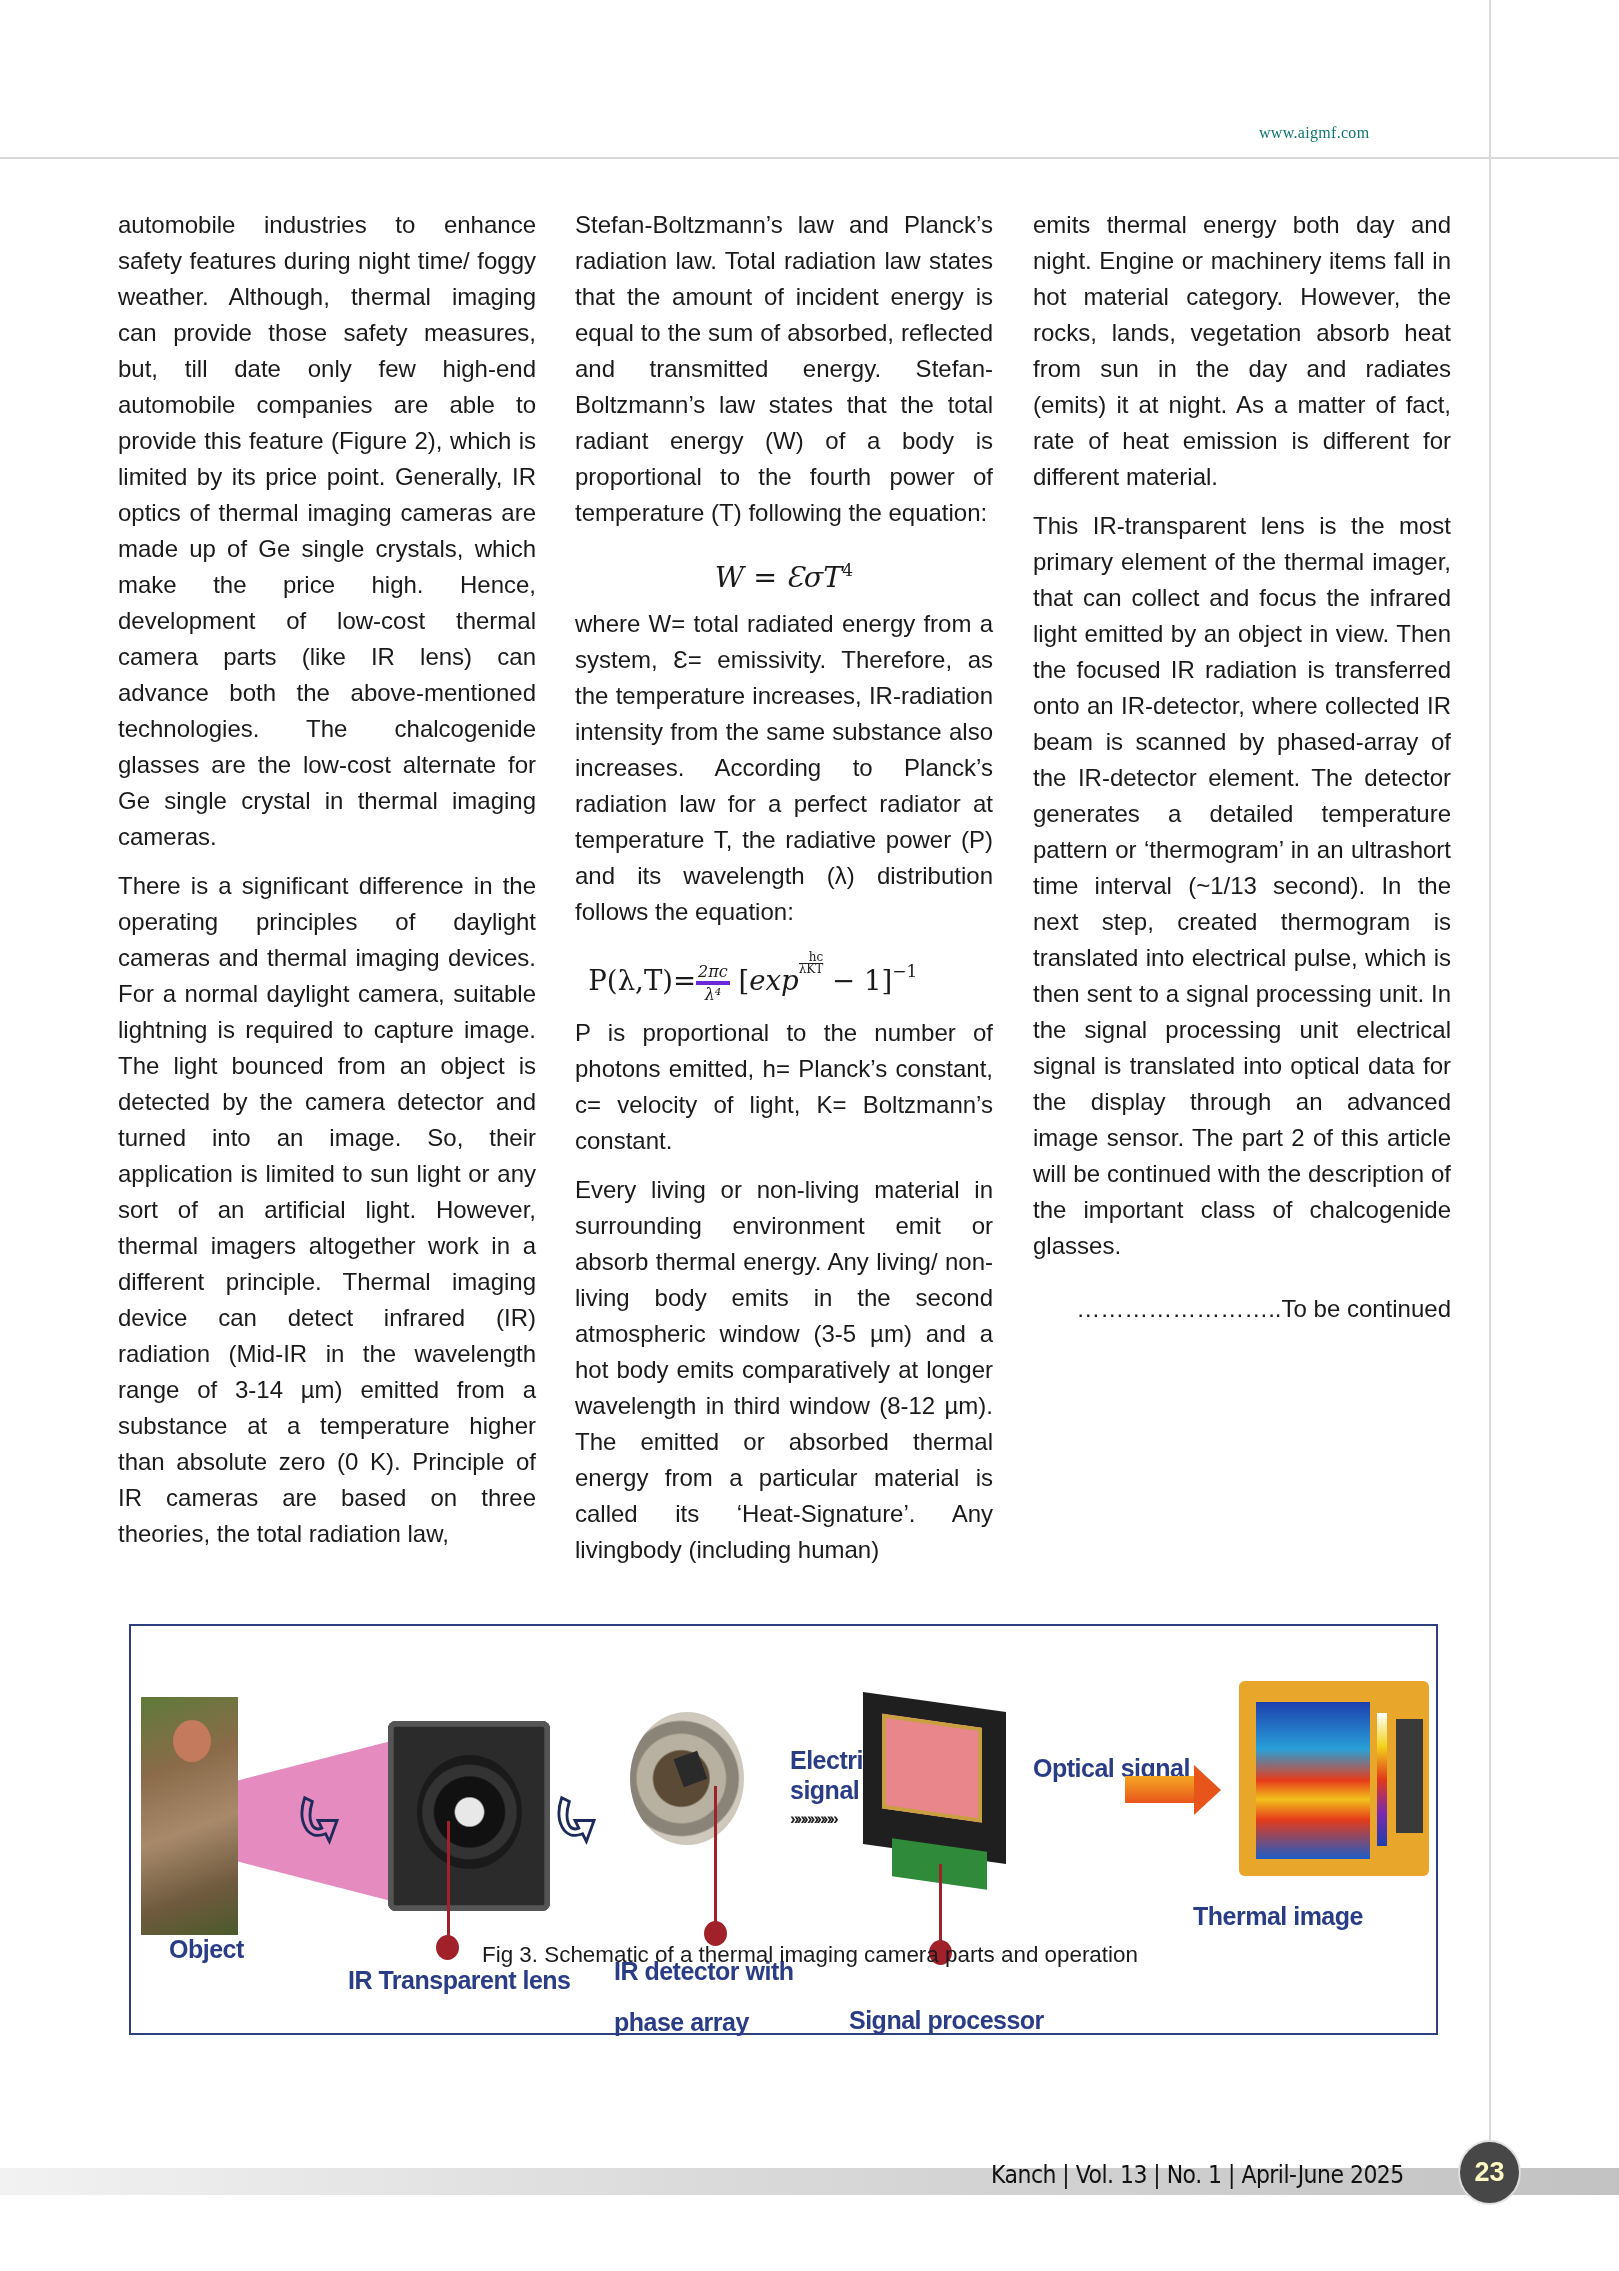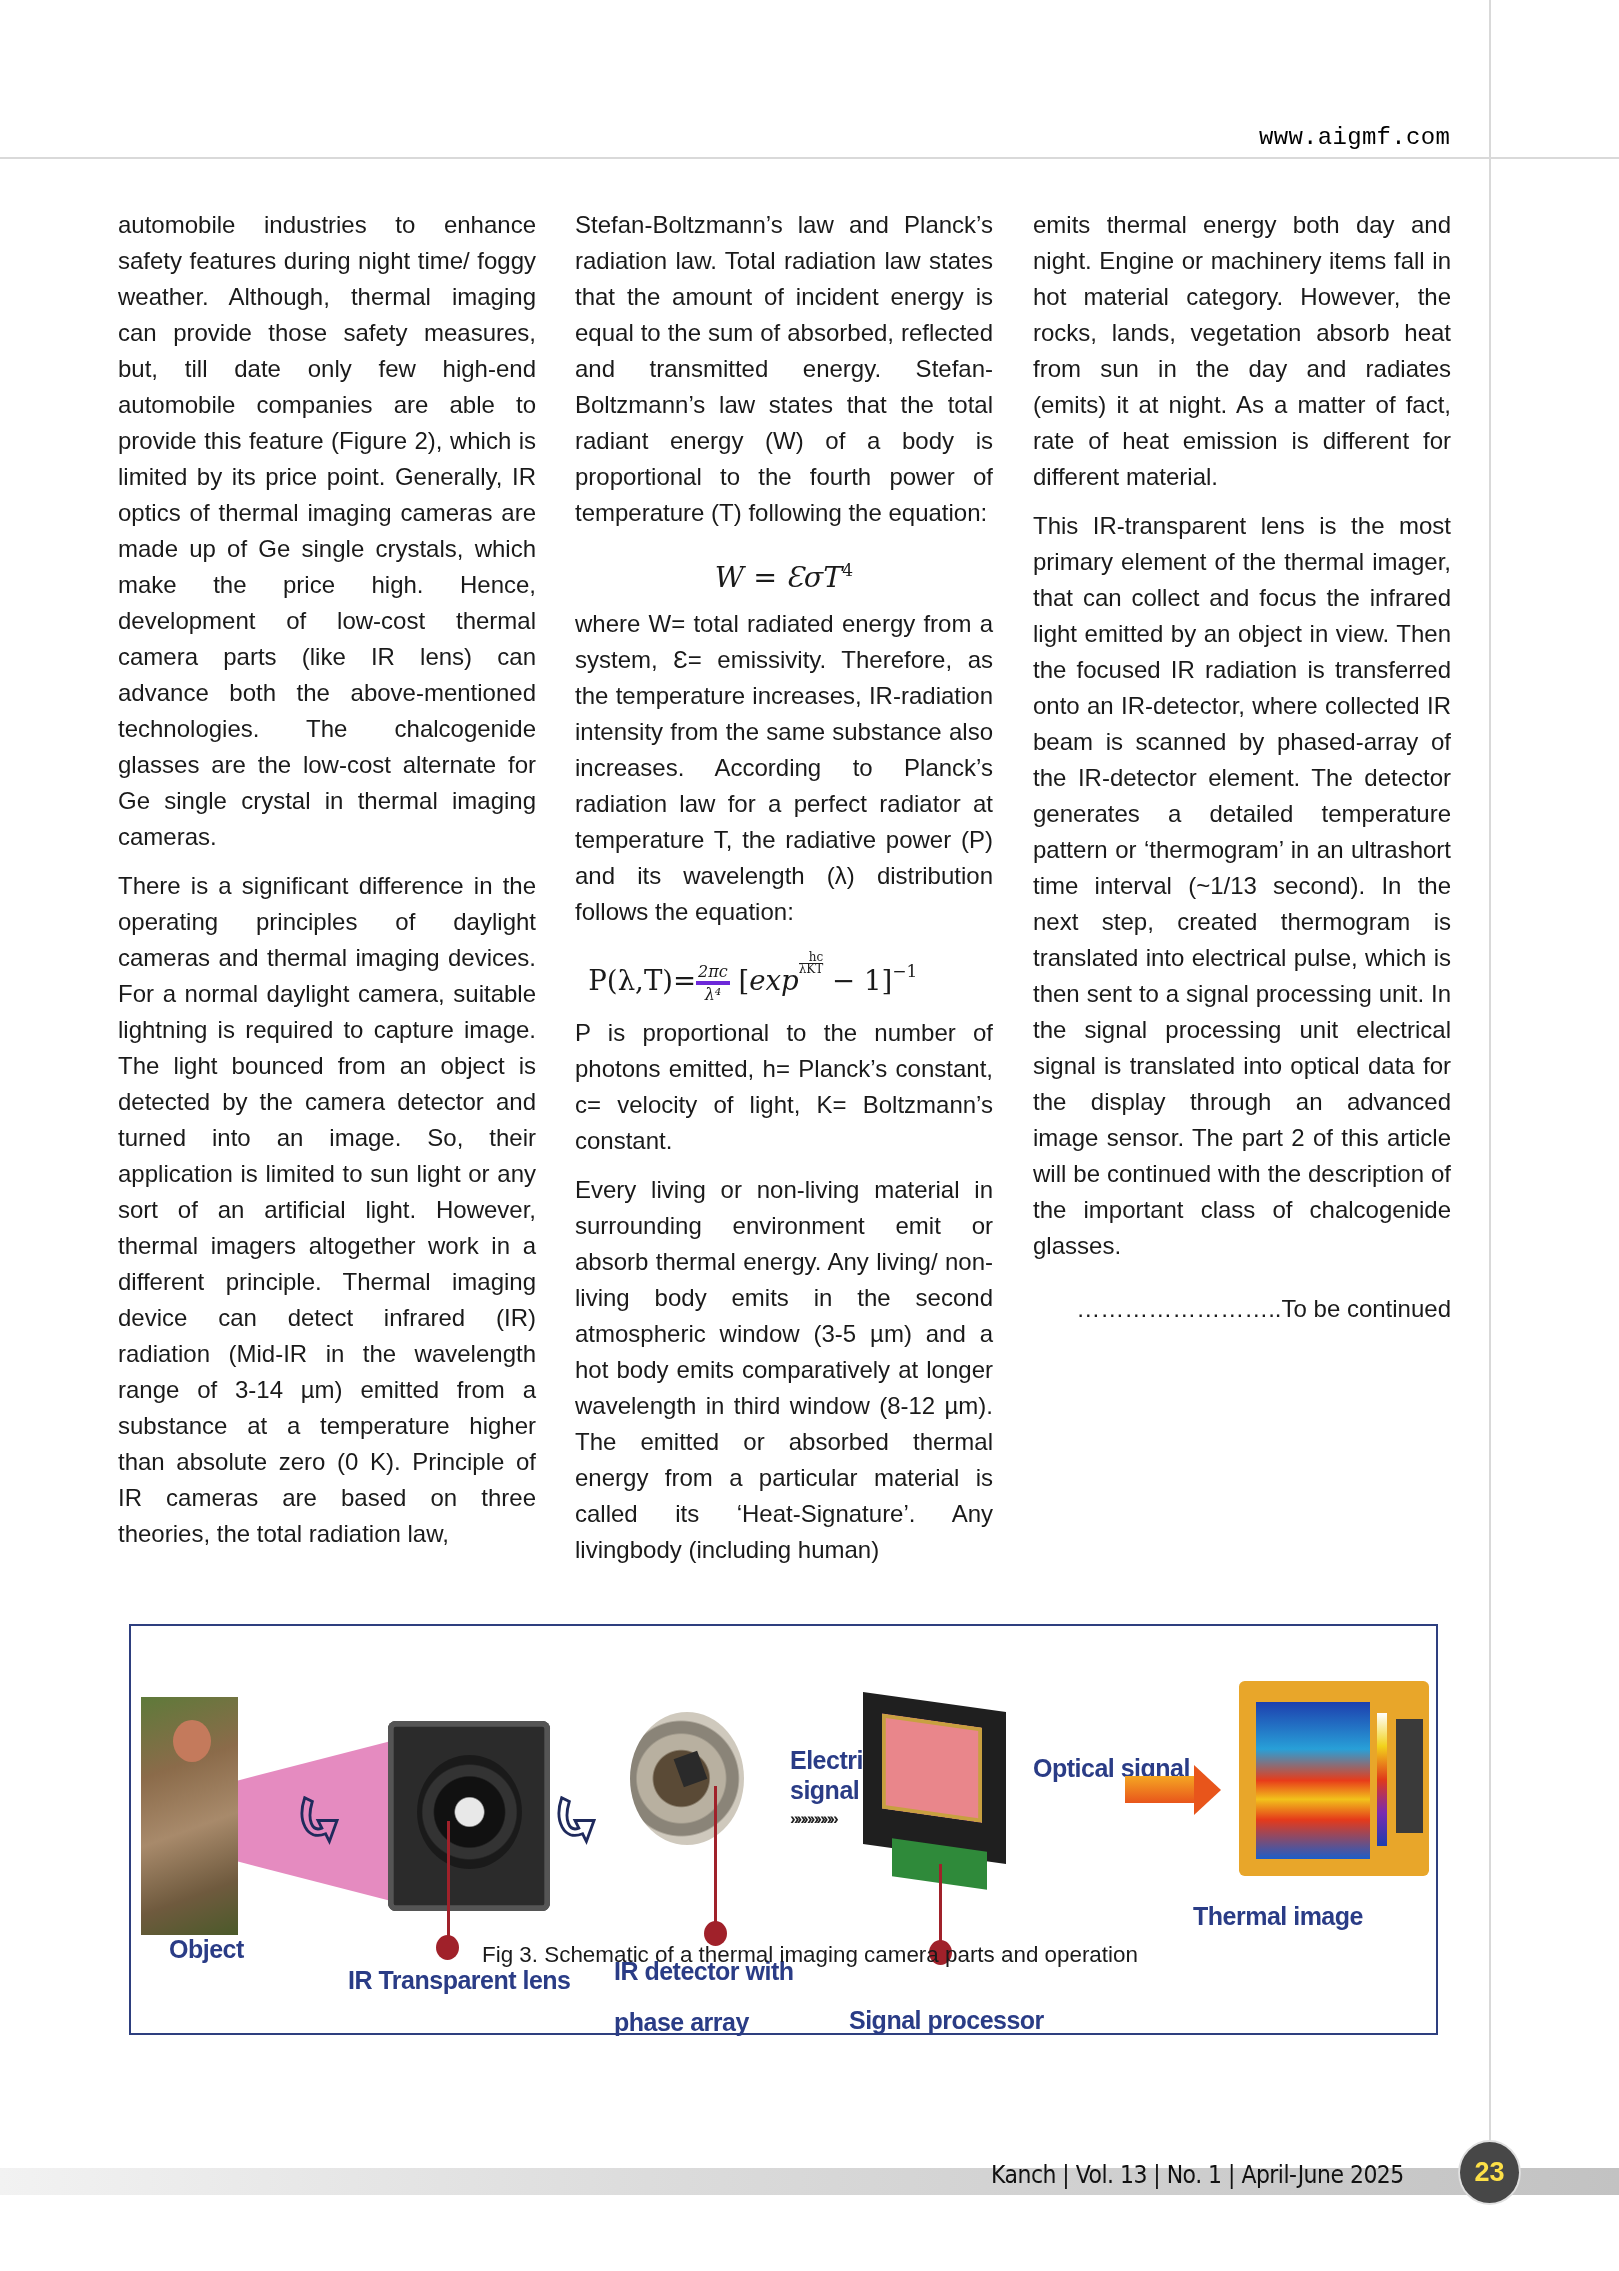--- a/index.html
+++ b/index.html
@@ -1,19 +1,19 @@
 <!DOCTYPE html>
 <html style="font-size:15px"><head>
 <meta charset="utf-8">
 <style>
   html,body{margin:0;padding:0;background:#fff;}
   body{width:1620px;height:2271px;position:relative;overflow:hidden;font-family:"Liberation Sans",sans-serif;color:#1a1a1a;}
   .vline{position:absolute;left:1489px;top:0;width:1.9px;height:2178px;background:#d9d9d9;}
   .hline{position:absolute;left:0;top:157px;width:1620px;height:1.9px;background:#d9d9d9;}
-  .site-url{position:absolute;left:1259px;top:124px;font-family:Liberation Mono, monospace;font-size:24px;color:#000000;letter-spacing:0.3px;}
+  .site-url{position:absolute;left:1259px;top:124px;font-family:Liberation Serif, serif;font-size:16px;color:#0f766e;letter-spacing:0.3px;}
   .col{position:absolute;top:207px;width:418px;font-size:24px;line-height:36px;text-align:justify;}
   .col p{margin:0 0 13.3px 0;}
   .col1{left:118px;}
   .col2{left:575px;}
   .col3{left:1033px;}
   .eq1{text-align:center;font-family:"DejaVu Serif",serif;font-style:italic;font-size:28.5px;line-height:53px;margin:3.8px 0 1.9px 0;}
   .eq1 sup{font-size:17px;font-style:normal;}
   .eq2{font-family:"DejaVu Serif",serif;font-size:27.6px;line-height:57px;margin:0 0 5.7px 13.3px;white-space:nowrap;}
   .frac{display:inline-block;vertical-align:middle;text-align:center;font-size:16px;line-height:19px;font-style:italic;}
   .frac .num{display:block;border-bottom:4px solid #6d28d9;padding:0 1.9px;}
@@ -41,21 +41,21 @@
   .thermal-screen{position:absolute;left:17px;top:21px;width:114px;height:157px;background:linear-gradient(180deg,#1d3fae 0%,#28a0d8 30%,#e83c1a 50%,#f2c21b 62%,#e53a1a 75%,#1d5ec8 100%);}
   .thermal-scale{position:absolute;left:138px;top:32px;width:9.5px;height:133px;background:linear-gradient(180deg,#fff,#f2d21b,#e03a1a,#7b2ab0,#1d3fae);}
   .thermal-keys{position:absolute;left:157px;top:38px;width:27px;height:114px;background:#3a3a3a;}
   .pin{position:absolute;width:2.9px;background:#a0212a;}
   .pin-dot{position:absolute;width:23px;height:25px;border-radius:50%;background:#a0212a;}
   .curl{position:absolute;width:42px;height:57px;}
   .chev{position:absolute;font-size:17px;color:#222;letter-spacing:-2.9px;font-weight:bold;}
   .caption{position:absolute;left:0;width:1620px;top:1942px;text-align:center;font-size:22.4px;color:#1a1a1a;}
   .footer-bar{position:absolute;left:0;top:2168px;width:1620px;height:27px;background:linear-gradient(90deg,#f2f2f2 0%,#dcdcdc 40%,#cfcfcf 70%,#c2c2c2 100%);}
   .footer-text{position:absolute;left:991px;top:2160px;font-family:"DejaVu Sans",sans-serif;font-size:25px;color:#111;letter-spacing:-0.6px;transform:scaleX(0.88);transform-origin:left center;}
-  .page-badge{position:absolute;left:1460px;top:2142px;width:59px;height:61px;border-radius:50%;background:#474747;color:#fde047;font-weight:bold;font-size:27px;text-align:center;line-height:61px;box-shadow:0 0 0 1.9px #e0e0e0;}
+  .page-badge{position:absolute;left:1460px;top:2142px;width:59px;height:61px;border-radius:50%;background:#474747;color:#fef9c3;font-weight:bold;font-size:27px;text-align:center;line-height:61px;box-shadow:0 0 0 1.9px #e0e0e0;}
 </style>
 </head>
 <body>
 
 <div class="hline"></div>
 <div class="vline"></div>
 <div class="site-url">www.aigmf.com</div>
 
 <div class="col col1">
   <p>automobile industries to enhance safety features during night time/ foggy weather. Although, thermal imaging can provide those safety measures, but, till date only few high-end automobile companies are able to provide this feature (Figure 2), which is limited by its price point. Generally, IR optics of thermal imaging cameras are made up of Ge single crystals, which make the price high. Hence, development of low-cost thermal camera parts (like IR lens) can advance both the above-mentioned technologies. The chalcogenide glasses are the low-cost alternate for Ge single crystal in thermal imaging cameras.</p>

